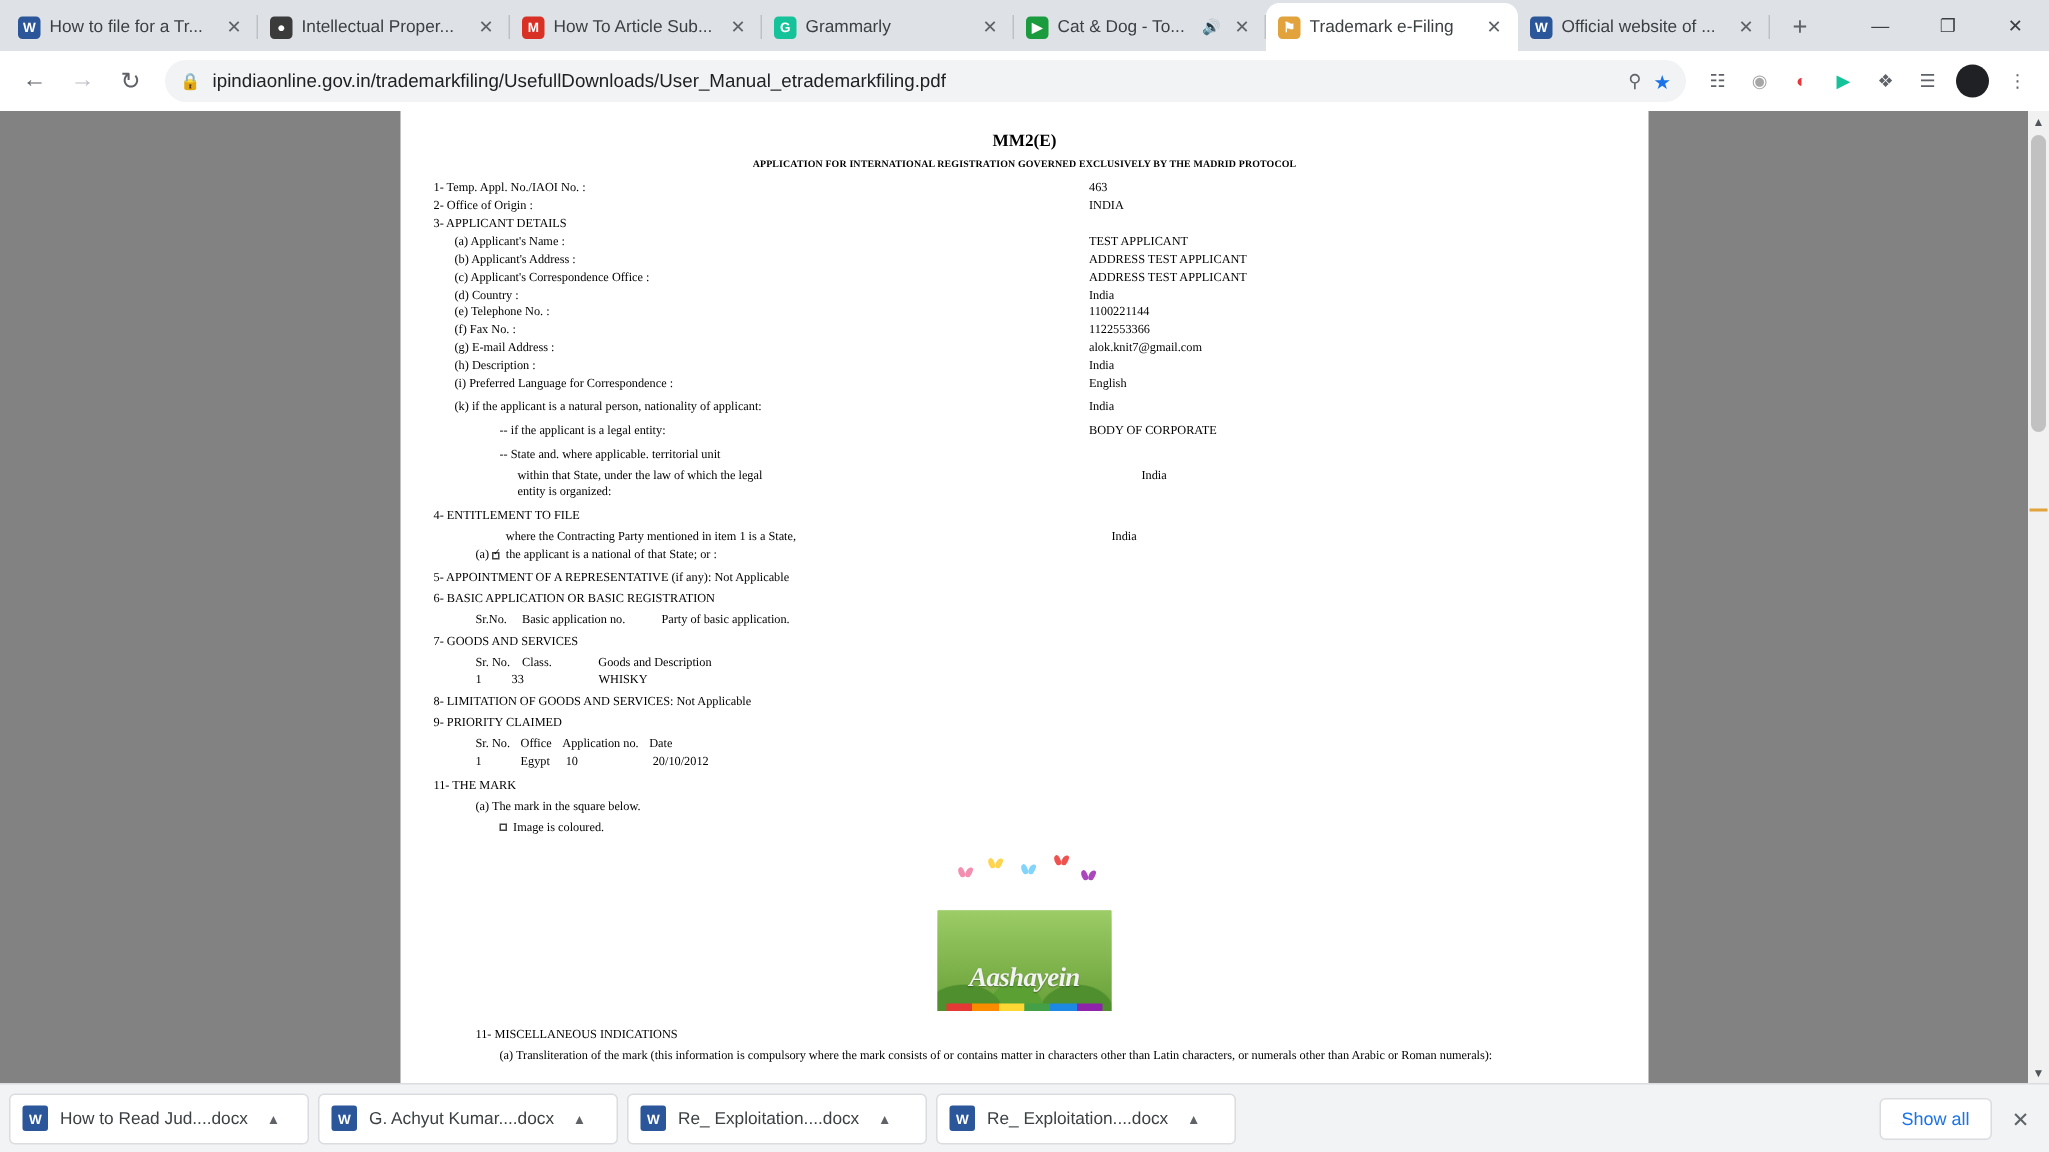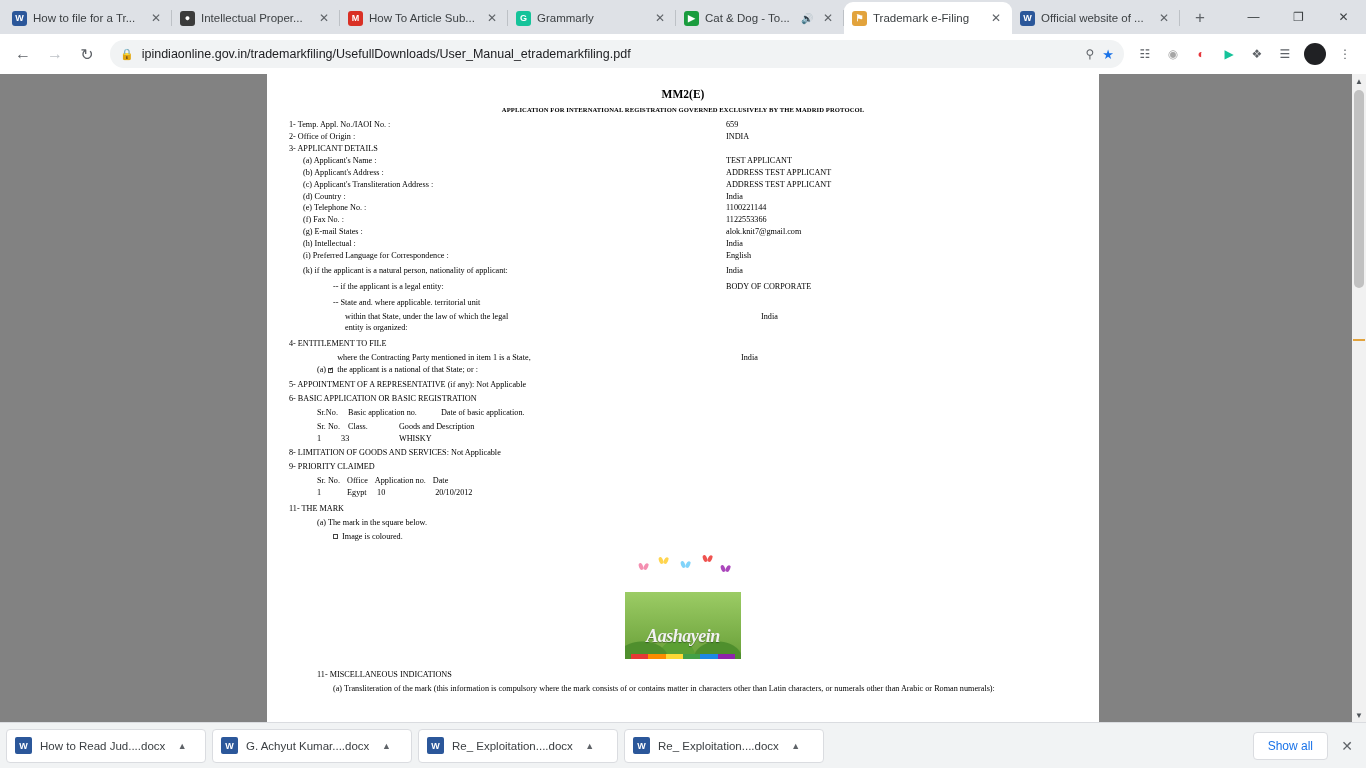--- a/index.html
+++ b/index.html
@@ -250,58 +250,58 @@
     <div class="leftgutter"></div>
     <div class="rightgutter"></div>
 
     <div class="page">
       <div class="doc-title">MM2(E)</div>
       <div class="doc-sub">APPLICATION FOR INTERNATIONAL REGISTRATION GOVERNED EXCLUSIVELY BY THE MADRID PROTOCOL</div>
 
       <div style="margin-top:5px">
         <div class="line">
           <span>1- Temp. Appl. No./IAOI No. :</span>
-          <span class="colv">659</span>
+          <span class="colv">463</span>
         </div>
         <div class="line">
           <span>2- Office of Origin :</span>
           <span class="colv">INDIA</span>
         </div>
         <div>3- APPLICANT DETAILS</div>
 
         <div class="line ind1">
           <span>(a) Applicant's Name :</span>
           <span class="colv">TEST APPLICANT</span>
         </div>
         <div class="line ind1">
           <span>(b) Applicant's Address :</span>
           <span class="colv">ADDRESS TEST APPLICANT</span>
         </div>
         <div class="line ind1">
-          <span>(c) Applicant's Transliteration Address :</span>
+          <span>(c) Applicant's Correspondence Office :</span>
           <span class="colv">ADDRESS TEST APPLICANT</span>
         </div>
         <div class="line ind1">
           <span>(d) Country :</span>
           <span class="colv">India</span>
         </div>
         <div class="line ind1">
           <span>(e) Telephone No. :</span>
           <span class="colv">1100221144</span>
         </div>
         <div class="line ind1">
           <span>(f) Fax No. :</span>
           <span class="colv">1122553366</span>
         </div>
         <div class="line ind1">
-          <span>(g) E-mail States :</span>
+          <span>(g) E-mail Address :</span>
           <span class="colv">alok.knit7@gmail.com</span>
         </div>
         <div class="line ind1">
-          <span>(h) Intellectual :</span>
+          <span>(h) Description :</span>
           <span class="colv">India</span>
         </div>
         <div class="line ind1">
           <span>(i) Preferred Language for Correspondence :</span>
           <span class="colv">English</span>
         </div>
 
 
         <div class="line ind1" style="margin-top:3px">
           <span style="display:inline-block; width:240px">(k) if the applicant is a natural person, nationality of applicant:</span>
@@ -324,23 +324,24 @@
           <span class="cbx"></span>
           <span style="display:inline-block;width:200px">where the Contracting Party mentioned in item 1 is a State, the applicant is a national of that State; or :</span>
           <span style="position:absolute;left:452px">India</span>
         </div>
 
         <div style="margin-top:3px">5- APPOINTMENT OF A REPRESENTATIVE (if any): Not Applicable</div>
         <div style="margin-top:2px">6- BASIC APPLICATION OR BASIC REGISTRATION</div>
         <div class="ind2" style="margin-top:2px">
           <span>Sr.No.</span>
           <span style="margin-left:8px">Basic application no.</span>
-          <span style="margin-left:22px">Date of basic application.</span>
-        </div>
-
+          <span style="margin-left:22px">Party of basic application.</span>
+        </div>
+
+        <div style="margin-top:3px">7- GOODS AND SERVICES</div>
         <div class="ind2" style="margin-top:2px">
           <span>Sr. No.</span>
           <span style="margin-left:6px">Class.</span>
           <span style="margin-left:29px">Goods and Description</span>
         </div>
         <div class="ind2">
           <span style="display:inline-block;width:22px">1</span>
           <span style="display:inline-block;width:56px">33</span>
           <span>WHISKY</span>
         </div>

